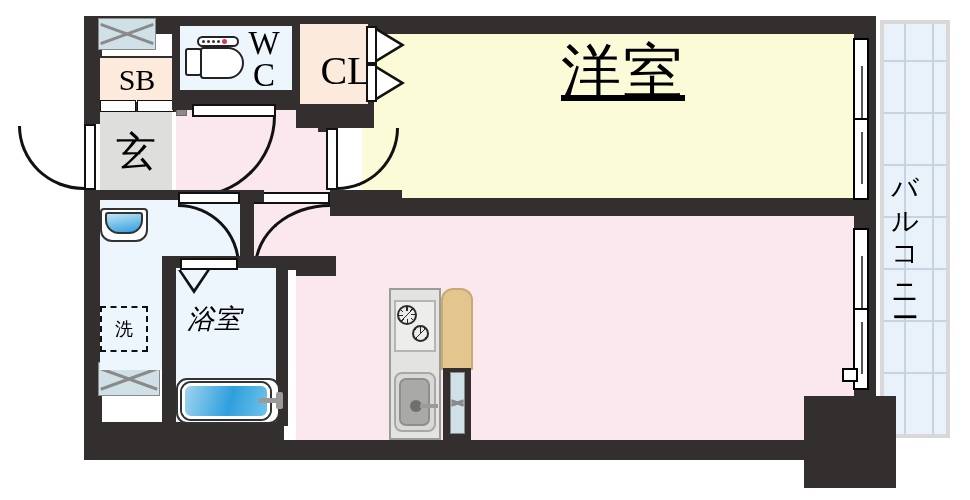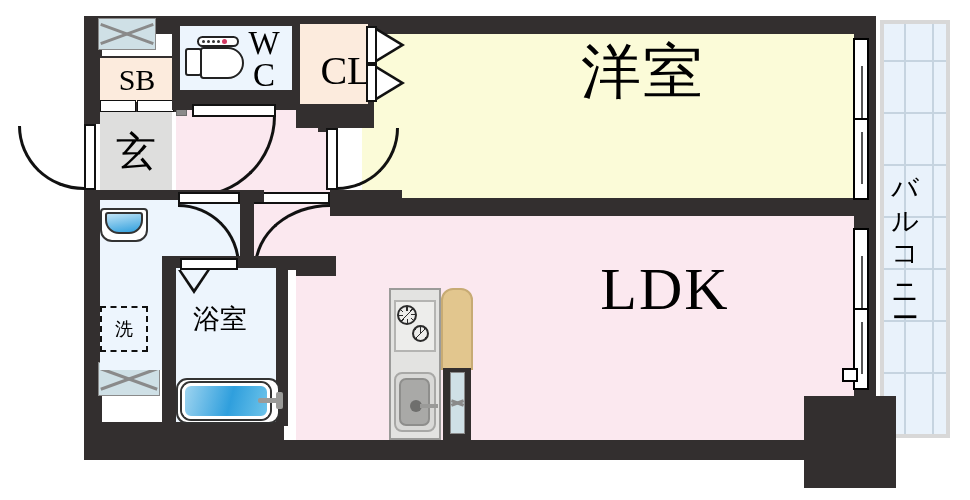--- a/index.html
+++ b/index.html
@@ -107,25 +107,24 @@
   <div class="abs wall" style="left:84px;top:16px;width:18px;height:108px;"></div>
 
   <div class="abs wall" style="left:84px;top:190px;width:18px;height:270px;"></div>
 
   <div class="abs wall" style="left:84px;top:440px;width:792px;height:20px;"></div>
 
   <div class="abs wall" style="left:84px;top:422px;width:200px;height:38px;"></div>
   <div class="abs white" style="left:170px;top:462px;width:660px;height:38px;"></div>
 
   <div class="abs r-bed" style="left:362px;top:34px;width:492px;height:166px;"></div>
-  <div class="abs lbl lbl-big lbl-ja" style="left:528px;top:38px;width:230px;height:66px;">洋室</div>
+  <div class="abs lbl lbl-big lbl-ja" style="left:508px;top:38px;width:230px;height:66px;text-decoration:underline;">洋室</div>
 
   <div class="abs r-ldk" style="left:296px;top:264px;width:558px;height:176px;"></div>
   <div class="abs r-ldk" style="left:330px;top:200px;width:524px;height:70px;"></div>
-  <div class="abs lbl lbl-big" style="left:560px;top:256px;width:210px;height:66px;">LDK</div>
 
   <div class="abs wall" style="left:330px;top:198px;width:524px;height:18px;"></div>
 
   <div class="abs r-hall" style="left:176px;top:106px;width:154px;height:164px;"></div>
 
   <div class="abs r-genkan" style="left:100px;top:112px;width:72px;height:80px;"></div>
   <div class="abs lbl lbl-genkan lbl-ja" style="left:100px;top:120px;width:72px;height:62px;">玄</div>
 
   <div class="abs leaf" style="left:84px;top:124px;width:12px;height:66px;"></div>
   <div class="abs arc arc-tl" style="left:18px;top:126px;width:66px;height:64px;"></div>
@@ -190,21 +189,21 @@
 
   <div class="abs dashbox lbl-ja" style="left:100px;top:306px;width:48px;height:46px;">洗</div>
 
   <div class="abs leaf" style="left:178px;top:192px;width:62px;height:12px;"></div>
   <div class="abs arc arc-br" style="left:178px;top:204px;width:62px;height:62px;"></div>
 
   <div class="abs wall" style="left:162px;top:256px;width:14px;height:170px;"></div>
   <div class="abs wall" style="left:162px;top:256px;width:124px;height:14px;"></div>
   <div class="abs wall" style="left:274px;top:256px;width:14px;height:170px;"></div>
   <div class="abs r-wet" style="left:176px;top:268px;width:100px;height:154px;"></div>
-  <div class="abs lbl lbl-sm lbl-ja" style="left:174px;top:300px;width:92px;height:38px;">浴室</div>
+  <div class="abs lbl lbl-sm lbl-ja" style="left:168px;top:300px;width:92px;height:38px;font-style:italic;">浴室</div>
 
   <div class="abs leaf" style="left:180px;top:258px;width:58px;height:12px;"></div>
   <div class="abs tri" style="left:178px;top:270px;border-width:24px 16px 0 16px;border-color:#111 transparent transparent transparent;"></div>
   <div class="abs tri" style="left:181px;top:270px;border-width:19px 13px 0 13px;border-color:#edf5fd transparent transparent transparent;"></div>
 
   <div class="abs tub-wrap" style="left:176px;top:378px;width:104px;height:46px;"></div>
   <div class="abs tub" style="left:182px;top:383px;width:88px;height:36px;"></div>
   <div class="abs faucet" style="left:258px;top:398px;width:22px;height:5px;"></div>
   <div class="abs faucet" style="left:276px;top:392px;width:7px;height:17px;"></div>
 

